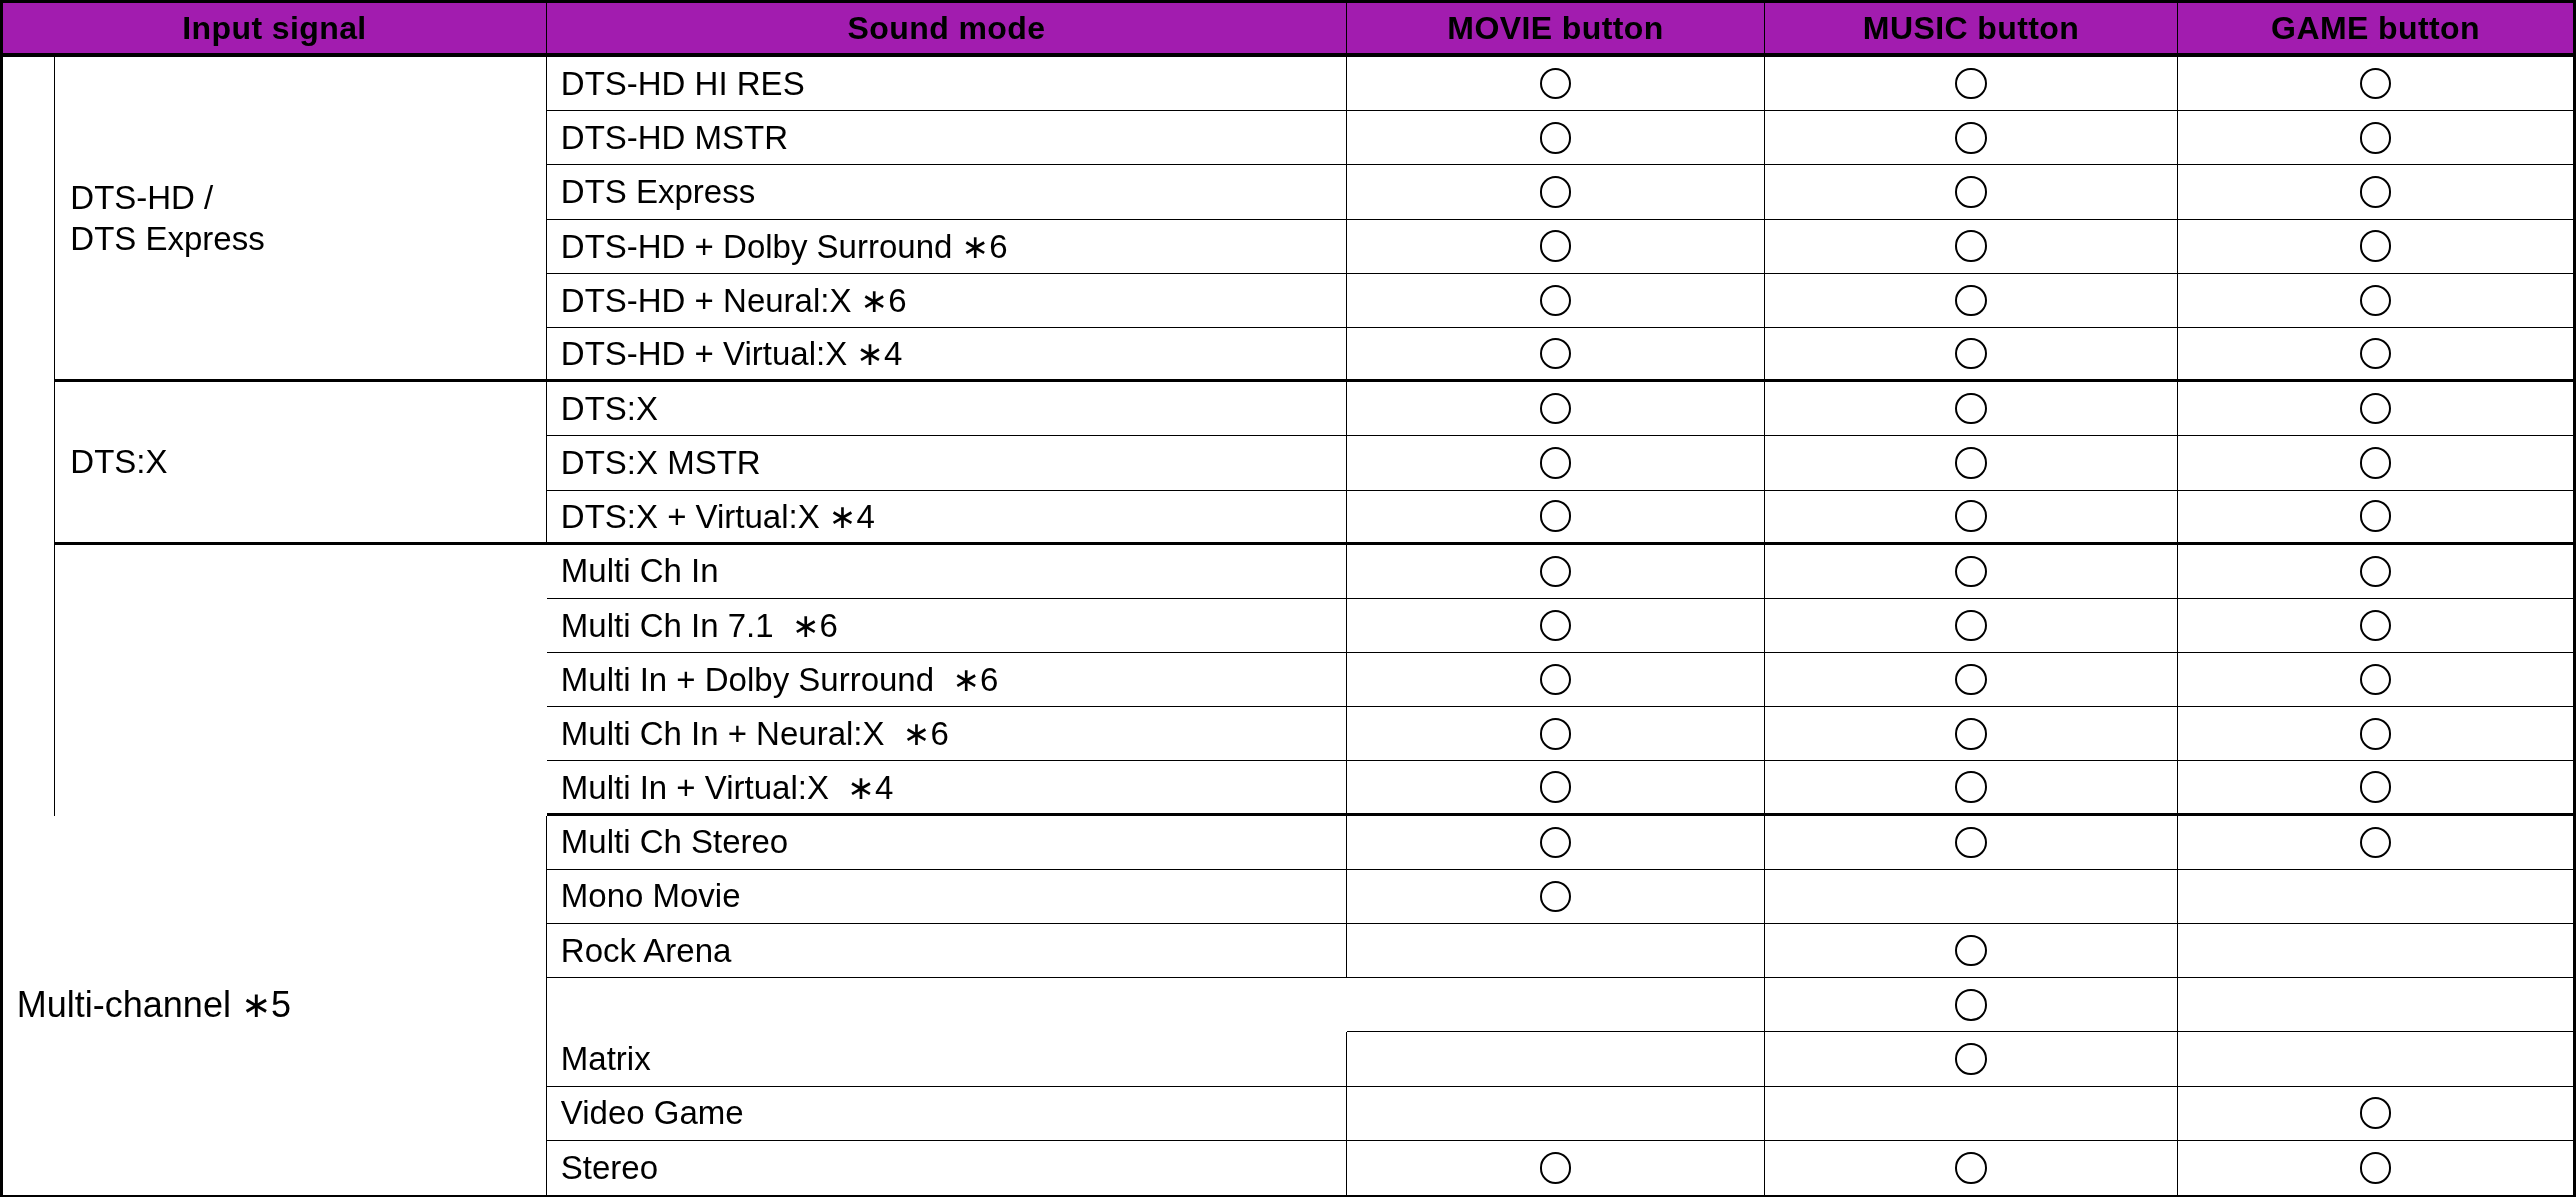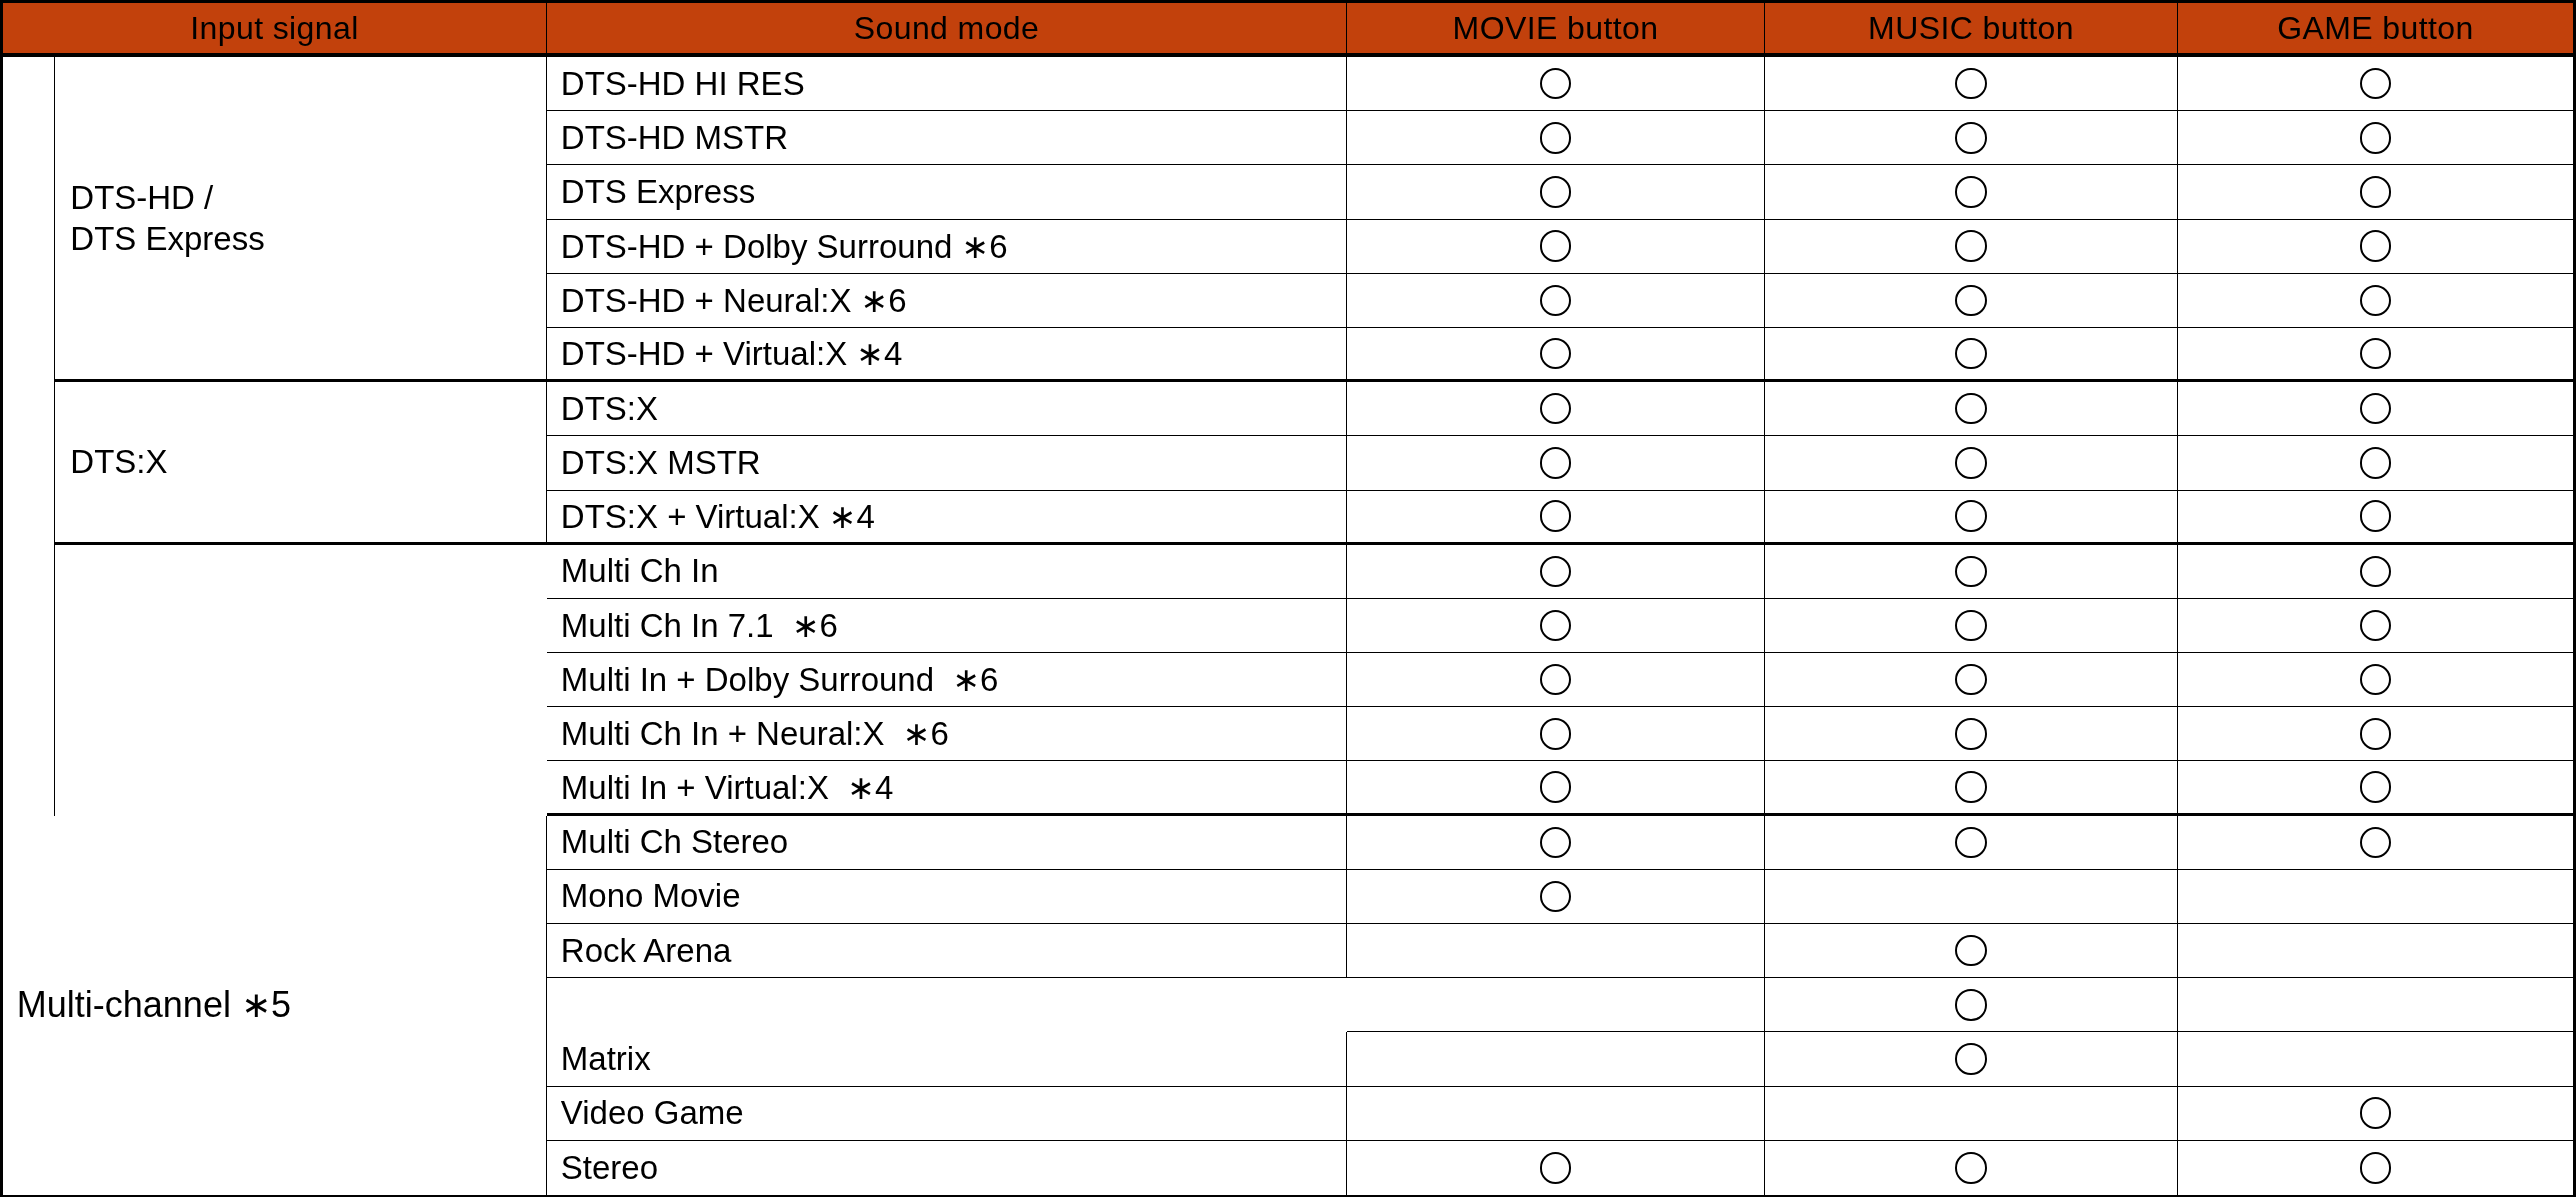--- a/index.html
+++ b/index.html
@@ -14,27 +14,27 @@
     box-sizing: border-box;
     border: 3.1px solid #000;
     background: #ffffff;
     color: #000;
     font-family: "Liberation Sans", "DejaVu Sans", sans-serif;
   }
 
   
   .hcell {
     grid-row: 1;
-    background: #c2410c;
+    background: #a21caf;
     border-right: 1.5px solid #000;
     border-bottom: 4.6px solid #000;
     display: flex;
     align-items: center;
     justify-content: center;
-    font-weight: normal;
+    font-weight: bold;
     font-size: 32px;
     letter-spacing: 0.4px;
   }
   .h-input { grid-column: 1 / span 2; }
   .h-sound { grid-column: 3; }
   .h-movie { grid-column: 4; }
   .h-music { grid-column: 5; }
   .h-game  { grid-column: 6; border-right: none; }
 
   

